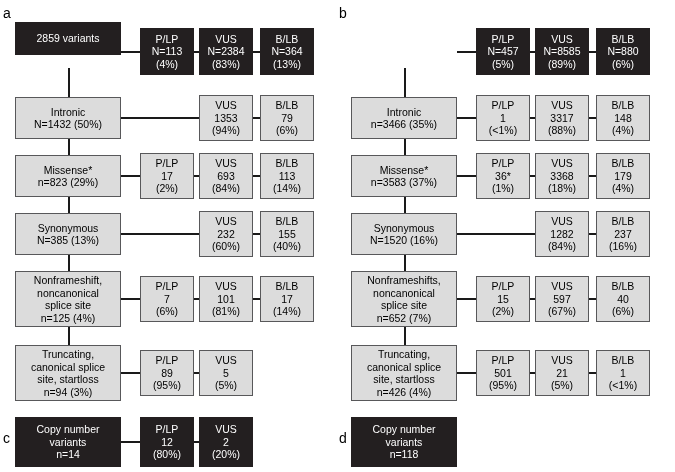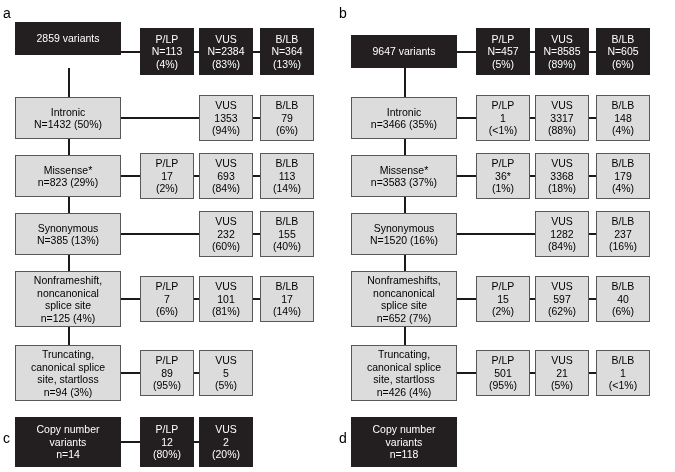--- a/index.html
+++ b/index.html
@@ -190,36 +190,33 @@
       <span class="ln">(95%)</span>
     </div>
     <div class="box light" style="left: 199px; top: 350px; width: 54px; height: 46px;">
       <span class="ln">VUS</span>
       <span class="ln">5</span>
       <span class="ln">(5%)</span>
     </div>
     <div class="line h" style="left: 121px; top: 372px; width: 19px;"></div>
     <div class="line h" style="left: 194px; top: 372px; width: 5px;"></div>
     <div class="panel-letter" style="left: 339px; top: 6px;">b</div>
-    <div class="box dark" style="left: 351px; top: 35px; width: 106px; height: 33px;">
-      <span class="ln">9647 variants</span>
-    </div>
     <div class="box dark" style="left: 476px; top: 28px; width: 54px; height: 47px;">
       <span class="ln">P/LP</span>
       <span class="ln">N=457</span>
       <span class="ln">(5%)</span>
     </div>
     <div class="box dark" style="left: 535px; top: 28px; width: 54px; height: 47px;">
       <span class="ln">VUS</span>
       <span class="ln">N=8585</span>
       <span class="ln">(89%)</span>
     </div>
     <div class="box dark" style="left: 596px; top: 28px; width: 54px; height: 47px;">
       <span class="ln">B/LB</span>
-      <span class="ln">N=605</span>
+      <span class="ln">N=880</span>
       <span class="ln">(6%)</span>
     </div>
     <div class="line h" style="left: 457px; top: 51px; width: 19px;"></div>
     <div class="line h" style="left: 530px; top: 51px; width: 5px;"></div>
     <div class="line h" style="left: 589px; top: 51px; width: 7px;"></div>
     <div class="line v" style="left: 404px; top: 68px; height: 277px;"></div>
     <div class="box light" style="left: 351px; top: 97px; width: 106px; height: 42px;">
       <span class="ln">Intronic</span>
       <span class="ln">n=3466 (35%)</span>
     </div>
@@ -286,21 +283,21 @@
       <span class="ln">n=652 (7%)</span>
     </div>
     <div class="box light" style="left: 476px; top: 276px; width: 54px; height: 46px;">
       <span class="ln">P/LP</span>
       <span class="ln">15</span>
       <span class="ln">(2%)</span>
     </div>
     <div class="box light" style="left: 535px; top: 276px; width: 54px; height: 46px;">
       <span class="ln">VUS</span>
       <span class="ln">597</span>
-      <span class="ln">(62%)</span>
+      <span class="ln">(67%)</span>
     </div>
     <div class="box light" style="left: 596px; top: 276px; width: 54px; height: 46px;">
       <span class="ln">B/LB</span>
       <span class="ln">40</span>
       <span class="ln">(6%)</span>
     </div>
     <div class="line h" style="left: 457px; top: 298px; width: 19px;"></div>
     <div class="line h" style="left: 530px; top: 298px; width: 5px;"></div>
     <div class="line h" style="left: 589px; top: 298px; width: 7px;"></div>
     <div class="box light" style="left: 351px; top: 345px; width: 106px; height: 56px;">

